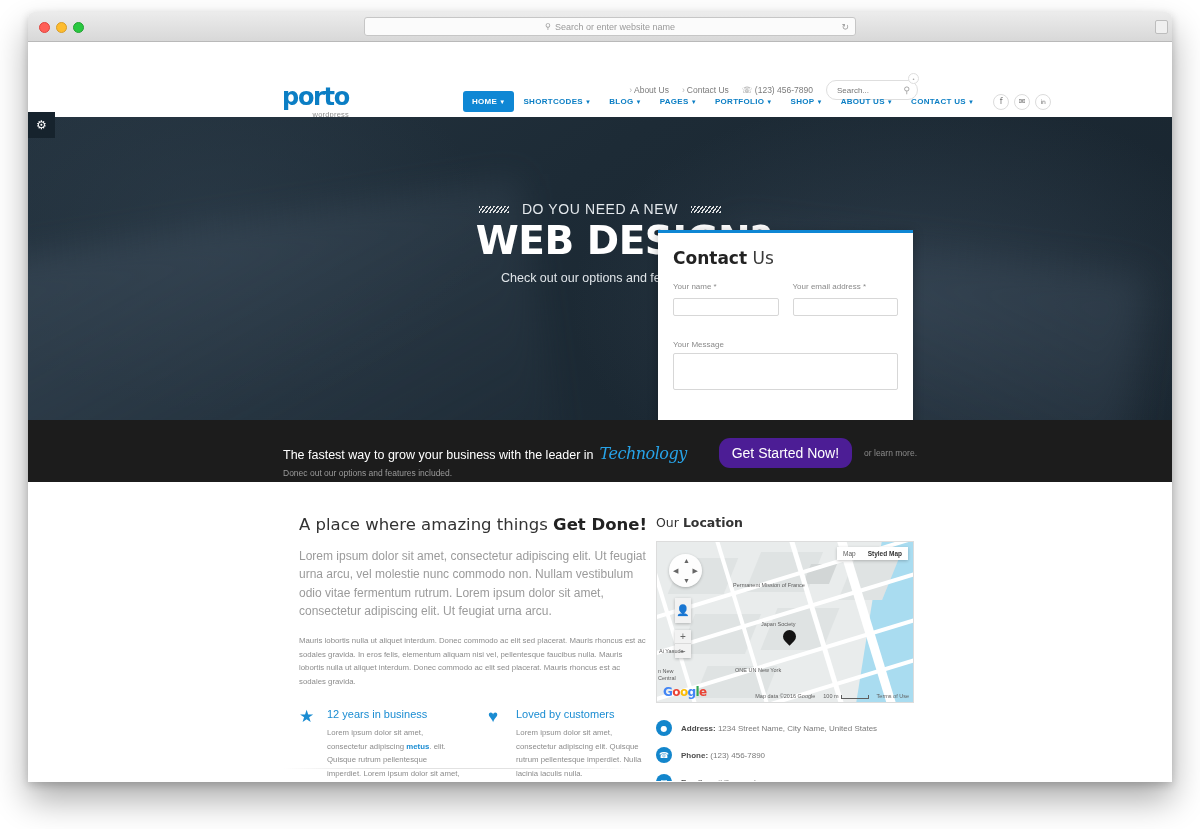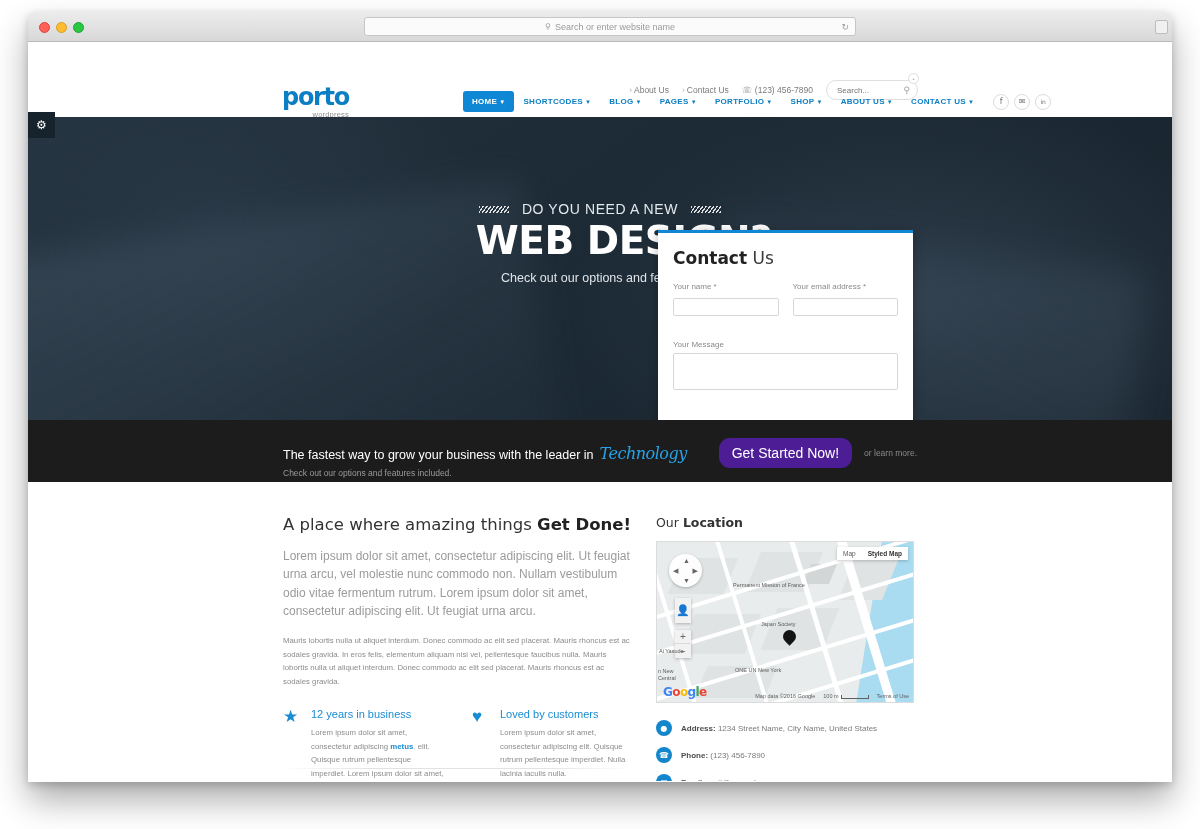--- a/index.html
+++ b/index.html
@@ -275,21 +275,21 @@
     background: #4c1d95; color: #fff;
     border: 0; border-radius: 11px;
     font-size: 14px; padding: 7px 13px;
     cursor: pointer;
     font-family: "Liberation Sans", sans-serif;
   }
   .cta-learn { font-size: 8.5px; color: #8b8b8b; }
 
   
   .content { position: relative; padding-top: 30px; background:#fff; height:299px;}
-  .col-left { position: absolute; left: 255px; top: 33px; width: 350px; }
+  .col-left { position: absolute; left: 271px; top: 33px; width: 350px; }
   .col-right { position: absolute; left: 628px; top: 33px; width: 258px; }
 
   .h-title {
     font-family: "DejaVu Sans", sans-serif;
     font-size: 16.5px; color: #333; font-weight: normal;
     margin: 0 0 13px 0;
   }
   .h-title b { font-weight: bold; color: #222; }
   .lead {
     font-size: 12px; color: #9b9b9b; line-height: 1.53;
@@ -539,21 +539,21 @@
 
       </div>
     </div>
 
     <div class="cta">
       <div class="cta-left">
         <div class="cta-head">
           <span>The fastest way to grow your business with the leader in</span>
           <span class="cta-script">Technology</span>
         </div>
-        <div class="cta-sub">Check out our options and features included.</div>
+        <div class="cta-sub">Donec out our options and features included.</div>
       </div>
       <div class="cta-right">
         <button class="cta-btn">Get Started Now!</button>
         <span class="cta-learn">or learn more.</span>
       </div>
     </div>
 
     <div class="content">
 
       <div class="col-left">

